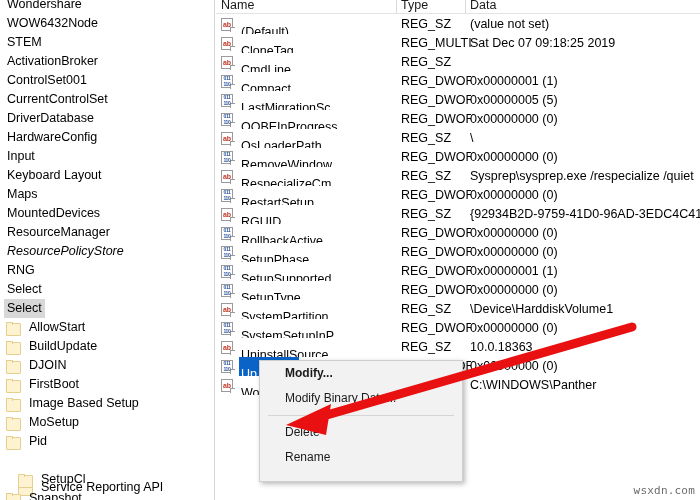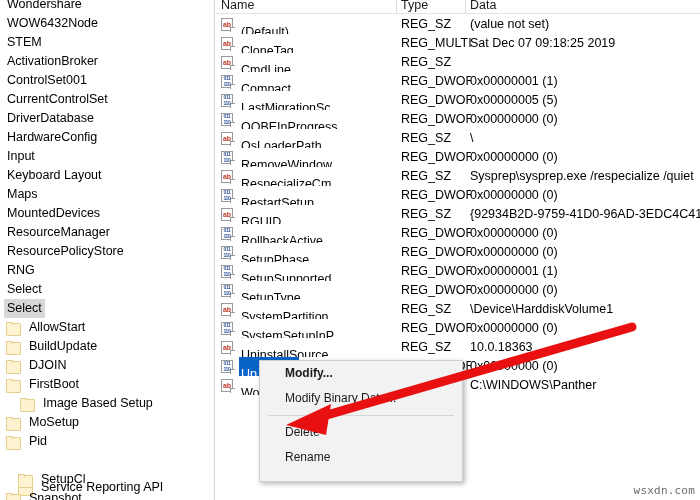--- a/index.html
+++ b/index.html
@@ -145,29 +145,29 @@
         <div class="tree-row" style="position: absolute; left: 0px; top: 52px; width: 203px;"><span class="tlabel">ActivationBroker</span></div>
         <div class="tree-row" style="position: absolute; left: 0px; top: 71px; width: 203px;"><span class="tlabel">ControlSet001</span></div>
         <div class="tree-row" style="position: absolute; left: 0px; top: 90px; width: 203px;"><span class="tlabel">CurrentControlSet</span></div>
         <div class="tree-row" style="position: absolute; left: 0px; top: 109px; width: 203px;"><span class="tlabel">DriverDatabase</span></div>
         <div class="tree-row" style="position: absolute; left: 0px; top: 128px; width: 203px;"><span class="tlabel">HardwareConfig</span></div>
         <div class="tree-row" style="position: absolute; left: 0px; top: 147px; width: 203px;"><span class="tlabel">Input</span></div>
         <div class="tree-row" style="position: absolute; left: 0px; top: 166px; width: 203px;"><span class="tlabel">Keyboard Layout</span></div>
         <div class="tree-row" style="position: absolute; left: 0px; top: 185px; width: 203px;"><span class="tlabel">Maps</span></div>
         <div class="tree-row" style="position: absolute; left: 0px; top: 204px; width: 203px;"><span class="tlabel">MountedDevices</span></div>
         <div class="tree-row" style="position: absolute; left: 0px; top: 223px; width: 203px;"><span class="tlabel">ResourceManager</span></div>
-        <div class="tree-row" style="position: absolute; left: 0px; top: 242px; width: 203px;"><span class="tlabel">ResourcePolicyStore</span></div>
+        <div class="tree-row" style="position: absolute; left: 0px; top: 242px; width: 203px; font-style: italic;"><span class="tlabel">ResourcePolicyStore</span></div>
         <div class="tree-row" style="position: absolute; left: 0px; top: 261px; width: 203px;"><span class="tlabel">RNG</span></div>
         <div class="tree-row" style="position: absolute; left: 0px; top: 280px; width: 203px;"><span class="tlabel">Select</span></div>
         <div class="tree-row selected" style="position: absolute; left: 0px; top: 299px; width: 203px;"><span class="tlabel">Select</span></div>
         <div class="tree-row child" style="position: absolute; left: 0px; top: 318px; width: 203px;"><span class="folder-ico"></span><span class="tlabel">AllowStart</span></div>
         <div class="tree-row child" style="position: absolute; left: 0px; top: 337px; width: 203px;"><span class="folder-ico"></span><span class="tlabel">BuildUpdate</span></div>
         <div class="tree-row child" style="position: absolute; left: 0px; top: 356px; width: 203px;"><span class="folder-ico"></span><span class="tlabel">DJOIN</span></div>
         <div class="tree-row child" style="position: absolute; left: 0px; top: 375px; width: 203px;"><span class="folder-ico"></span><span class="tlabel">FirstBoot</span></div>
-        <div class="tree-row child" style="position: absolute; left: 14px; top: 394px; width: 203px;"><span class="folder-ico"></span><span class="tlabel">Image Based Setup</span></div>
+        <div class="tree-row child" style="position: absolute; left: 0px; top: 394px; width: 203px;"><span class="folder-ico"></span><span class="tlabel">Image Based Setup</span></div>
         <div class="tree-row child" style="position: absolute; left: 0px; top: 413px; width: 203px;"><span class="folder-ico"></span><span class="tlabel">MoSetup</span></div>
         <div class="tree-row child" style="position: absolute; left: 0px; top: 432px; width: 203px;"><span class="folder-ico"></span><span class="tlabel">Pid</span></div>
         <div class="tree-row child" style="position: absolute; left: 0px; top: 478px; width: 203px; padding-left: 18px;"><span class="folder-ico"></span><span class="tlabel">Service Reporting API</span></div>
         <div class="tree-row child" style="position: absolute; left: 0px; top: 470px; width: 203px; margin-left: 12px;"><span class="folder-ico"></span><span class="tlabel">SetupCl</span></div>
         <div class="tree-row child" style="position: absolute; left: 0px; top: 489px; width: 203px;"><span class="folder-ico"></span><span class="tlabel">Snapshot</span></div>
       </div>
   </div>
 
   <div id="tree-scrollbar">
     <div class="thumb"></div>

